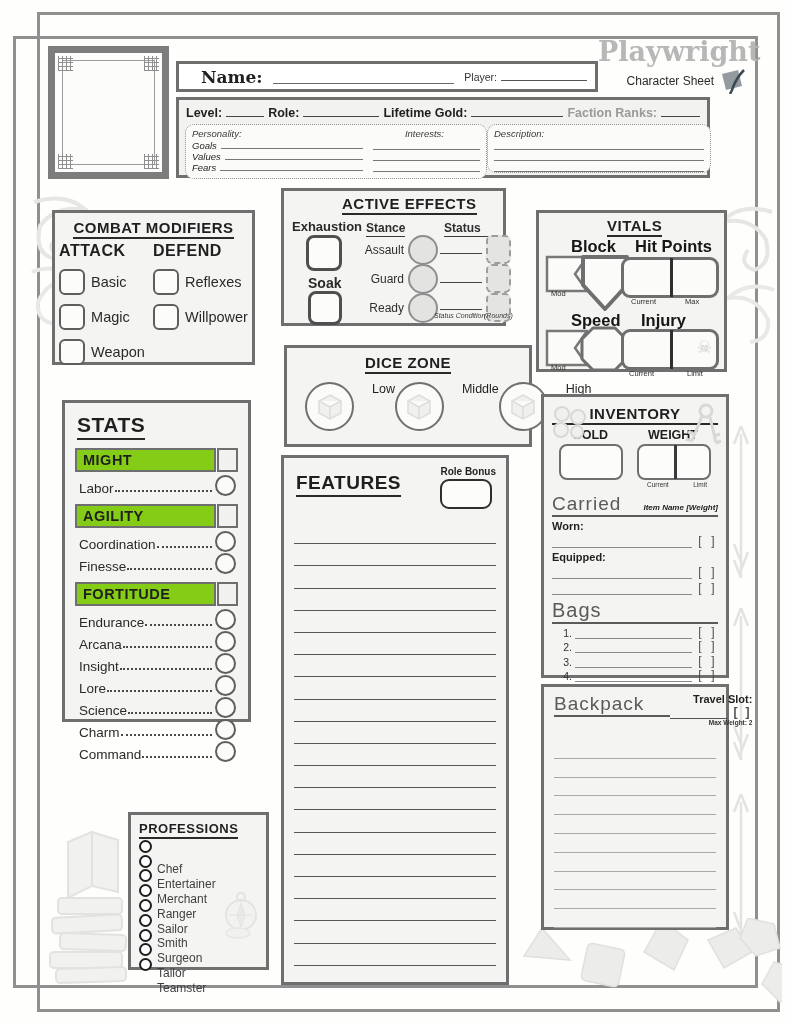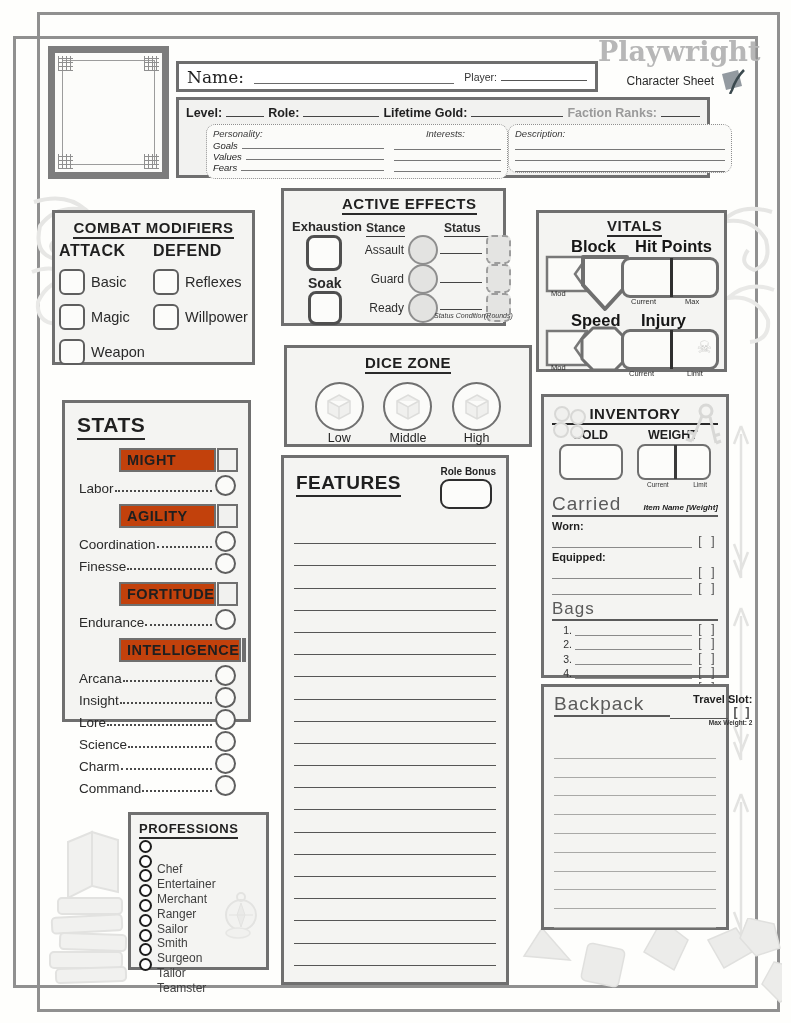--- a/index.html
+++ b/index.html
@@ -20,29 +20,29 @@
          font-weight:bold;font-size:27px;color:#b7b7b7;z-index:2;}
   #subtitle-row{position:absolute;left:598px;top:68px;width:150px;display:flex;align-items:center;justify-content:flex-end;gap:4px;z-index:2;}
   #subtitle{font-size:12px;color:#2b2b2b;}
   #portrait{left:48px;top:46px;width:121px;height:133px;border:7px solid #7d7d7d;background:#fcfcfa;}
   #portrait .inner{position:absolute;left:7px;top:7px;right:7px;bottom:7px;border:1px solid #9c9c9c;}
   .corner{position:absolute;width:15px;height:15px;
      background:repeating-linear-gradient(0deg,#8f8f8f 0 1px,transparent 1px 4px),
                 repeating-linear-gradient(90deg,#8f8f8f 0 1px,transparent 1px 4px);}
   #name-bar{left:176px;top:61px;width:422px;height:31px;background:#ffffff;border:3px solid #6e6e6e;
             display:flex;align-items:center;padding:0 8px;}
-  #name-label{font-family:"DejaVu Serif",serif;font-weight:normal;font-size:17px;}
+  #name-label{font-family:"DejaVu Serif",serif;font-weight:bold;font-size:17px;margin-left:14px;}
   #name-line{flex:1;height:14px;margin:0 10px;}
   #player-wrap{display:flex;align-items:baseline;gap:4px;font-size:10.5px;color:#333;}
   #player-line{width:86px;border-bottom:1.5px solid #555;height:10px;}
   #info-box{left:176px;top:97px;width:534px;height:81px;background:#f2f2f0;padding:5px 7px;font-size:12.5px;}
   #info-row1{display:flex;align-items:baseline;gap:4px;font-weight:bold;}
   #info-row1 .u{border-bottom:1.5px solid #444;height:11px;}
   #faction-label{color:#9a9a9a;font-weight:bold;}
-  .dotted-box{position:absolute;border:1.5px dotted #8f8f8f;border-radius:9px;background:#fbfbf9;padding:3px 6px;font-size:9.5px;margin-left:21px;}
+  .dotted-box{position:absolute;border:1.5px dotted #8f8f8f;border-radius:9px;background:#fbfbf9;padding:3px 6px;font-size:9.5px;}
   #personality-box{left:6px;top:24px;width:288px;height:47px;}
   #description-box{left:308px;top:24px;width:210px;height:41px;}
   .it{font-style:italic;color:#3a3a3a;}
   .p-row{display:flex;align-items:baseline;gap:4px;height:11px;}
   .p-row .u{flex:1;border-bottom:1px solid #777;height:9px;}
   .mini-line{border-bottom:1px solid #777;height:10px;}
   
   #combat-box{left:52px;top:210px;width:203px;height:155px;text-align:center;}
   #combat-box .h-title{font-size:15px;margin-top:6px;}
   .cm-cols{display:flex;justify-content:space-around;margin-top:3px;text-align:left;}
@@ -66,30 +66,30 @@
   #vitals-box .h-title{font-size:15px;display:block;text-align:center;margin-top:4px;}
   .v-label{position:absolute;font-weight:bold;font-size:16.5px;color:#161616;}
   .v-rect{position:absolute;width:92px;height:35px;border:3px solid #6f6f6f;border-radius:9px;background:#fbfbf9;}
   .v-div{position:absolute;top:-2px;bottom:-2px;left:50%;width:3px;background:#2f2f2f;}
   .v-sub{position:absolute;font-size:7.5px;color:#2e2e2e;}
   .skull{position:absolute;right:4px;top:5px;font-size:17px;color:#cfcfcd;}
   
   #dice-box{left:284px;top:345px;width:248px;height:102px;text-align:center;}
   #dice-box .h-title{font-size:15px;margin-top:6px;}
   .dice-row{display:flex;justify-content:space-around;margin-top:8px;padding:0 18px;}
-  .die-slot{display:flex;flex-direction:column;align-items:center;gap:0;}
+  .die-slot{display:flex;flex-direction:row;gap:18px;}
   .die-circle{width:45px;height:45px;border-radius:50%;border:2.5px solid #707070;background:#fbfbf9;
               display:flex;align-items:center;justify-content:center;}
   .die-label{font-size:12.5px;}
   
   #stats-box{left:62px;top:400px;width:189px;height:322px;}
   #stats-title{font-size:21px;margin:10px 0 6px 12px;}
   .stat-header{display:flex;margin:8px 10px 4px 10px;height:24px;}
-  .stat-bar{flex:1;border:2.5px solid #6f6f6f;background:#c2410c;font-weight:bold;font-size:14.5px;
-            letter-spacing:.5px;padding:2px 0 0 6px;box-sizing:border-box;margin-left:44px;}
+  .stat-bar{flex:1;border:2.5px solid #6f6f6f;background:#84cc16;font-weight:bold;font-size:14.5px;
+            letter-spacing:.5px;padding:2px 0 0 6px;box-sizing:border-box;}
   .stat-val{width:21px;border:2.5px solid #6f6f6f;border-left-width:2px;background:#f1f1ef;margin-left:1px;box-sizing:border-box;}
   .skill-row{display:flex;align-items:flex-end;margin:1px 12px 2px 14px;height:20px;}
   .skill-label{font-size:13.5px;color:#2a2a2a;}
   .dots{flex:1;border-bottom:2px dotted #4a4a4a;margin:0 3px 4px 1px;}
   .skill-circle{width:17px;height:17px;border:2.5px solid #5f5f5f;border-radius:50%;background:#fbfbf9;margin-bottom:0px;}
   .gap-spirit{margin-top:16px;}
   
   #prof-box{left:128px;top:812px;width:141px;height:158px;padding:4px 8px;}
   #prof-box .h-title{font-size:13px;}
   .prof-row{display:flex;align-items:center;gap:5px;height:14.8px;}
@@ -408,24 +408,20 @@
     <div class="stat-header">
       <div class="stat-bar caps">Fortitude</div>
       <div class="stat-val"></div>
     </div>
     <div class="skill-row">
       <span class="skill-label">Endurance</span>
       <span class="dots"></span>
       <span class="skill-circle"></span>
     </div>
 
-    <div class="stat-header">
-      <div class="stat-bar caps">Intelligence</div>
-      <div class="stat-val"></div>
-    </div>
     <div class="skill-row">
       <span class="skill-label">Arcana</span>
       <span class="dots"></span>
       <span class="skill-circle"></span>
     </div>
     <div class="skill-row">
       <span class="skill-label">Insight</span>
       <span class="dots"></span>
       <span class="skill-circle"></span>
     </div>
@@ -576,21 +572,21 @@
       <span class="u"></span>
       <span class="br">[</span>
       <span class="br">]</span>
     </div>
     <div class="item-row">
       <span class="u"></span>
       <span class="br">[</span>
       <span class="br">]</span>
     </div>
     <div class="sec-head" style="margin-top:4px;">
-      <span class="big gray-script" style="font-size:17px;">Bags</span>
+      <span class="big gray-script" style="font-size:20px;">Bags</span>
         <span></span>
     </div>
     <div class="bag-row">
       <span class="bagnum">1.</span>
       <span class="u"></span>
       <span class="br">[</span>
       <span class="br">]</span>
     </div>
     <div class="bag-row">
       <span class="bagnum">2.</span>

